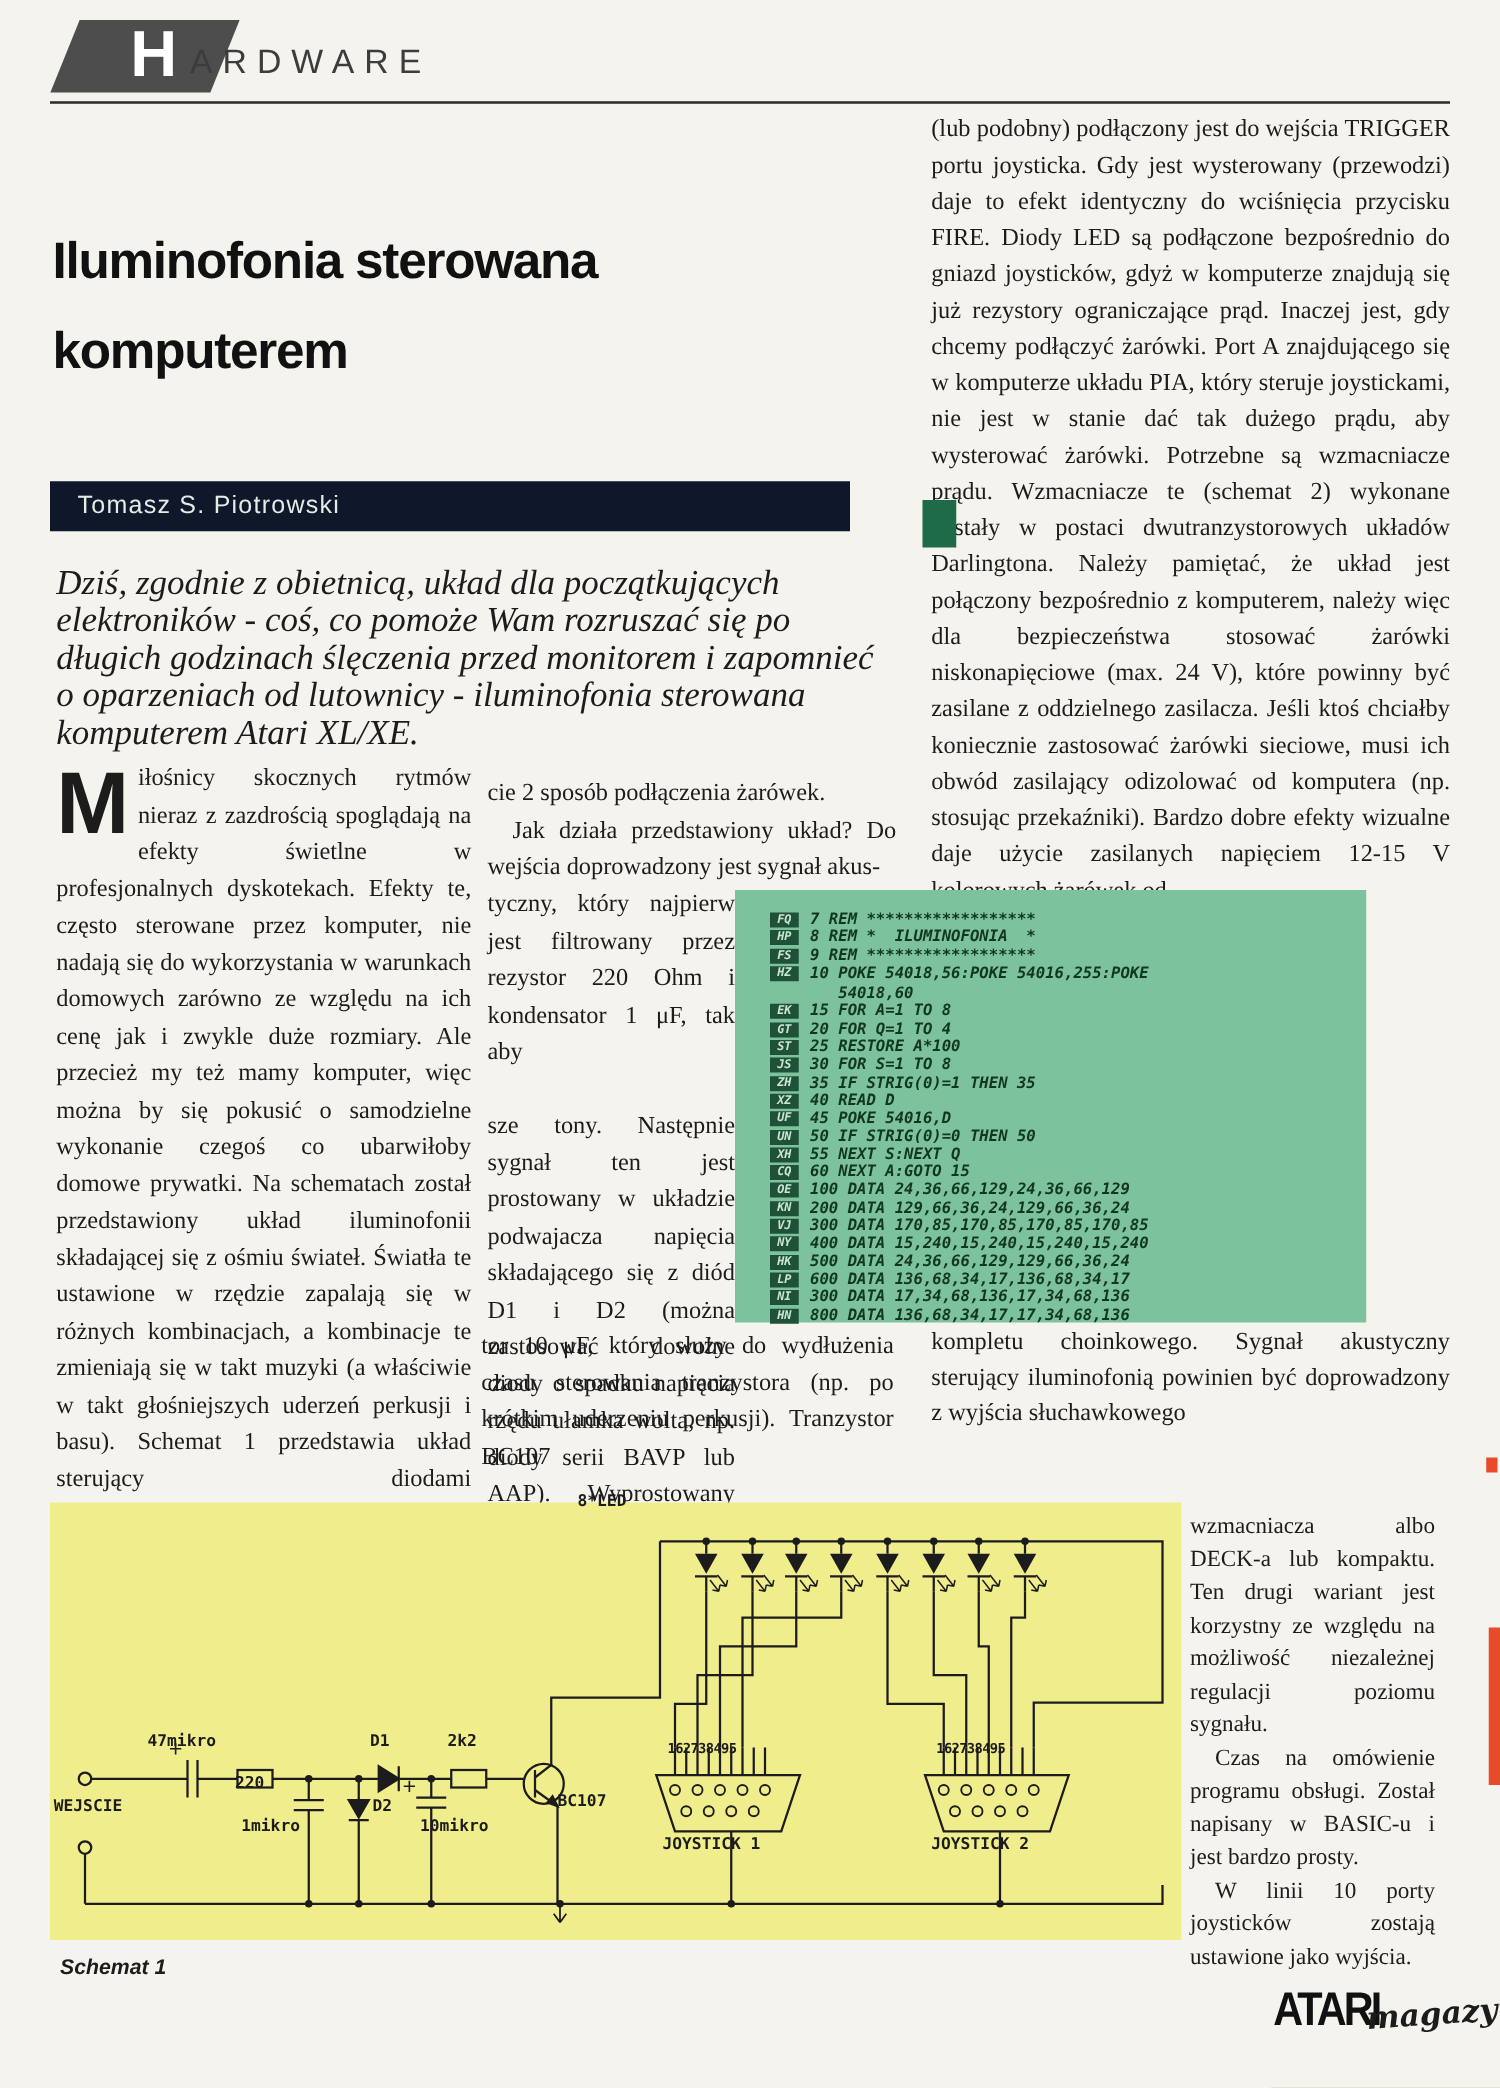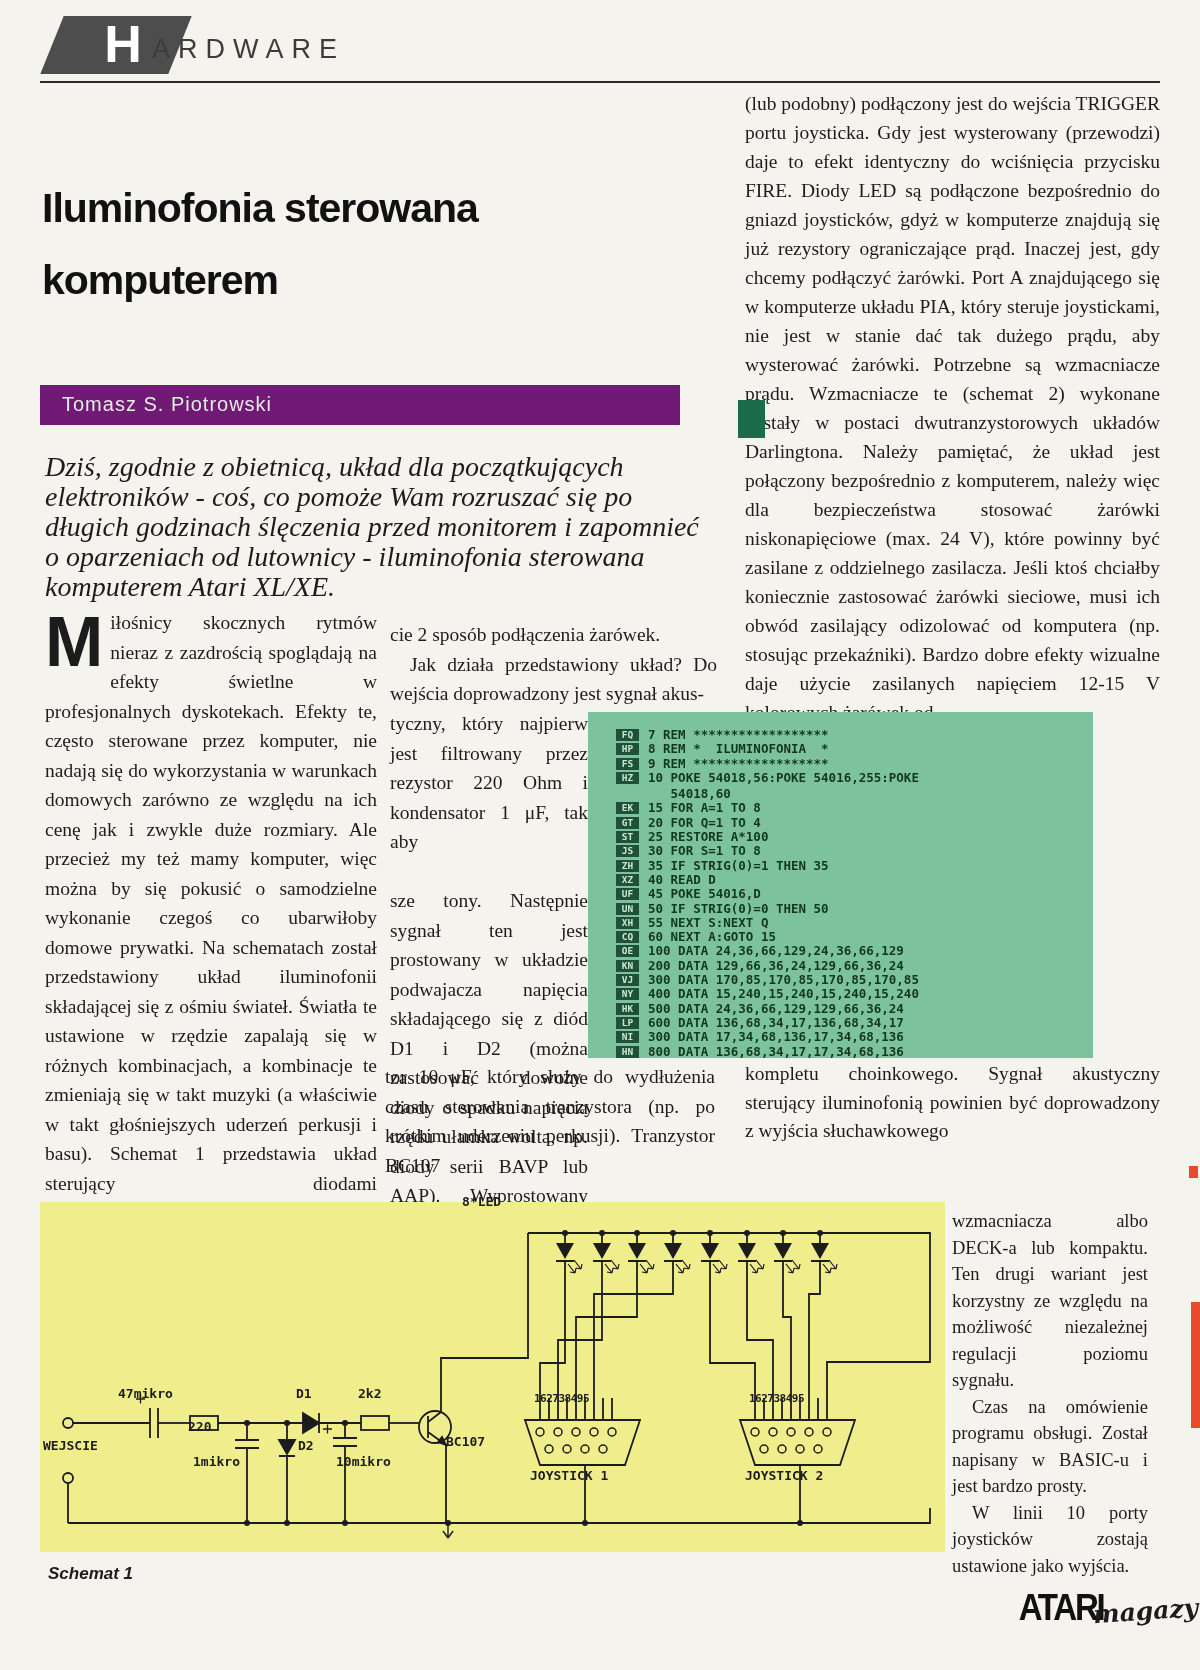--- a/index.html
+++ b/index.html
@@ -12,21 +12,21 @@
   .logo-h{position:absolute;left:68px;top:14px;width:110px;height:62px;color:#ffffff;
           font-family:"Liberation Sans",sans-serif;font-weight:900;font-size:52px;line-height:60px;
           text-align:center;}
   .logo-word{position:absolute;left:152px;top:34px;font-family:"Liberation Sans",sans-serif;
              font-size:27px;letter-spacing:8px;color:#3c3c3c;}
   .rule{position:absolute;left:40px;top:81px;width:1120px;height:2px;background:#2a2a2a;}
 
   
   .title{position:absolute;left:42px;top:172px;width:680px;font-family:"Liberation Sans",sans-serif;
          font-weight:800;font-size:41px;line-height:72px;letter-spacing:-1px;color:#111;}
-  .byline{position:absolute;left:40px;top:385px;width:640px;height:40px;background:#701a75;}
+  .byline{position:absolute;left:40px;top:385px;width:640px;height:40px;background:#0f172a;}
   .byline span{display:block;padding:8px 0 0 22px;font-family:"Liberation Sans",sans-serif;
                font-size:20px;color:#e3ece5;letter-spacing:1px;}
 
   
   .lead{position:absolute;left:45px;top:452px;width:660px;font-style:italic;font-size:28px;
         line-height:30px;}
 
   
   .col{position:absolute;text-align:justify;font-size:19.5px;line-height:29.5px;}
   .dropcap{float:left;font-family:"Liberation Sans",sans-serif;font-weight:900;font-size:70px;
@@ -37,21 +37,21 @@
   
   .green-sq{position:absolute;left:738px;top:400px;width:27px;height:38px;background:#1d6b48;}
   .red-bar{position:absolute;left:1191px;top:1302px;width:9px;height:126px;background:#e84a2c;}
   .red-dot{position:absolute;left:1189px;top:1166px;width:9px;height:12px;background:#e84a2c;}
 
   
   .listing{position:absolute;left:588px;top:712px;width:505px;height:346px;background:#7cc39d;
            padding:0;box-sizing:border-box;}
   .lst-inner{padding:16px 0 0 28px;}
   .lst-row{white-space:pre;font-family:"DejaVu Sans Mono",monospace;font-weight:bold;
-           font-size:12.5px;line-height:14.3px;color:#123720;}
+           font-size:12.5px;line-height:14.3px;color:#123720;font-style:italic;}
   .lst-badge{display:inline-block;width:23px;height:12px;background:#1f5038;color:#c9e6d4;
              font-size:9.5px;line-height:12px;text-align:center;margin-right:9px;vertical-align:1px;}
   .lst-badge.empty{visibility:hidden;}
 
   
   .schematic{position:absolute;left:40px;top:1202px;width:905px;height:350px;background:#f0ed8d;}
   .slabel{position:absolute;font-family:"DejaVu Sans Mono",monospace;font-weight:bold;
           font-size:13px;color:#1c1c1c;white-space:nowrap;}
   .pins{font-size:11px;letter-spacing:-0.5px;}
   .caption{position:absolute;left:48px;top:1564px;font-family:"Liberation Sans",sans-serif;

